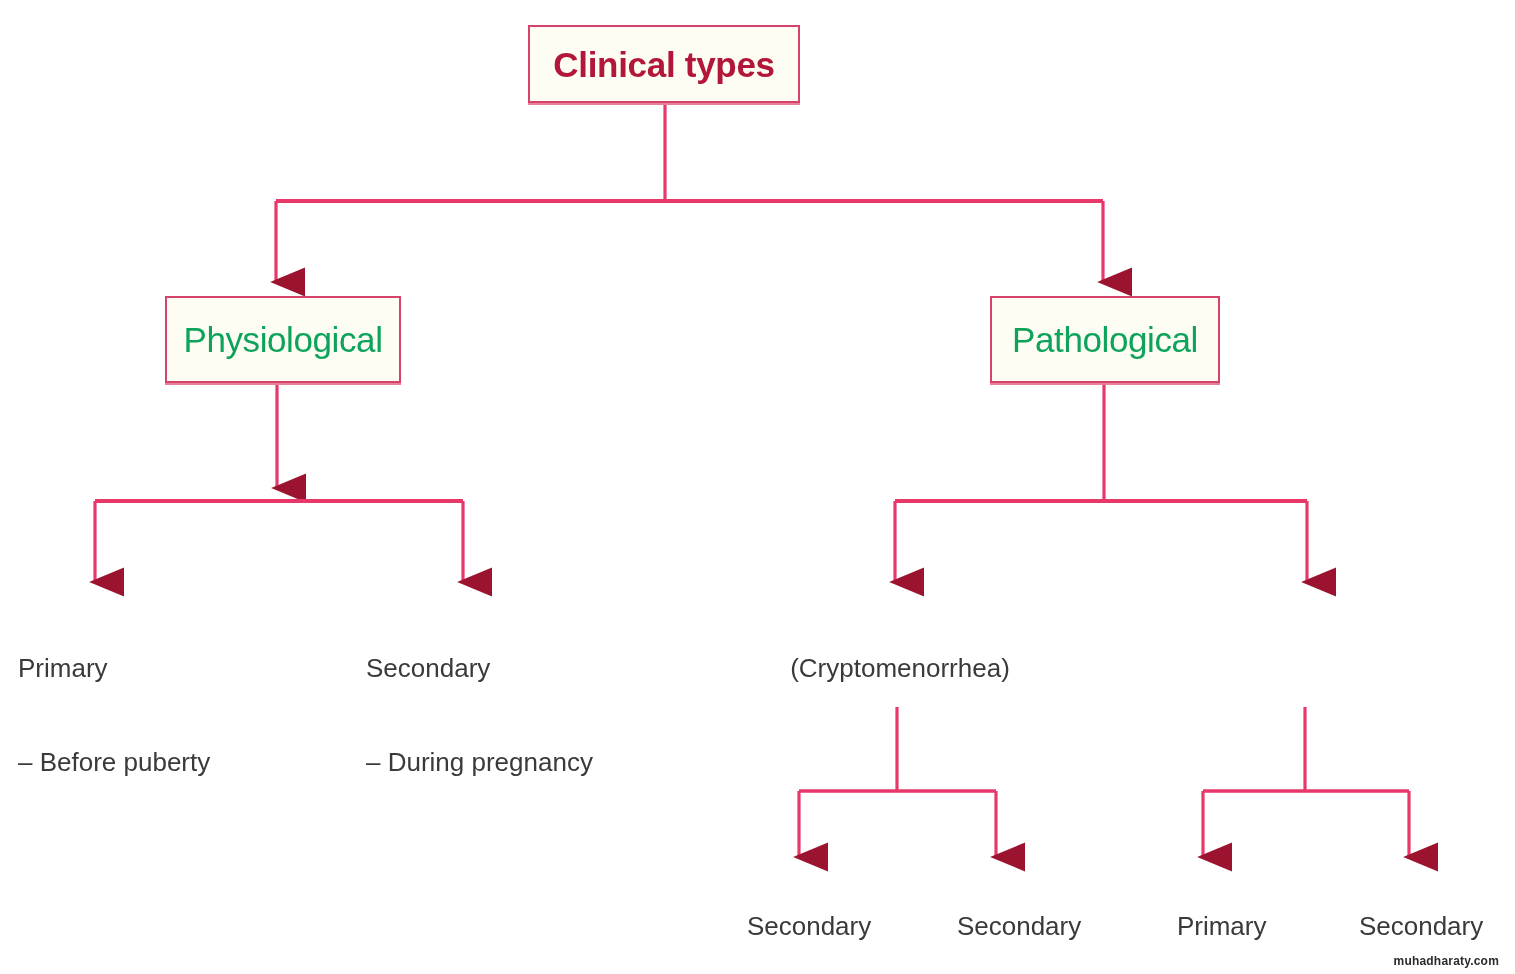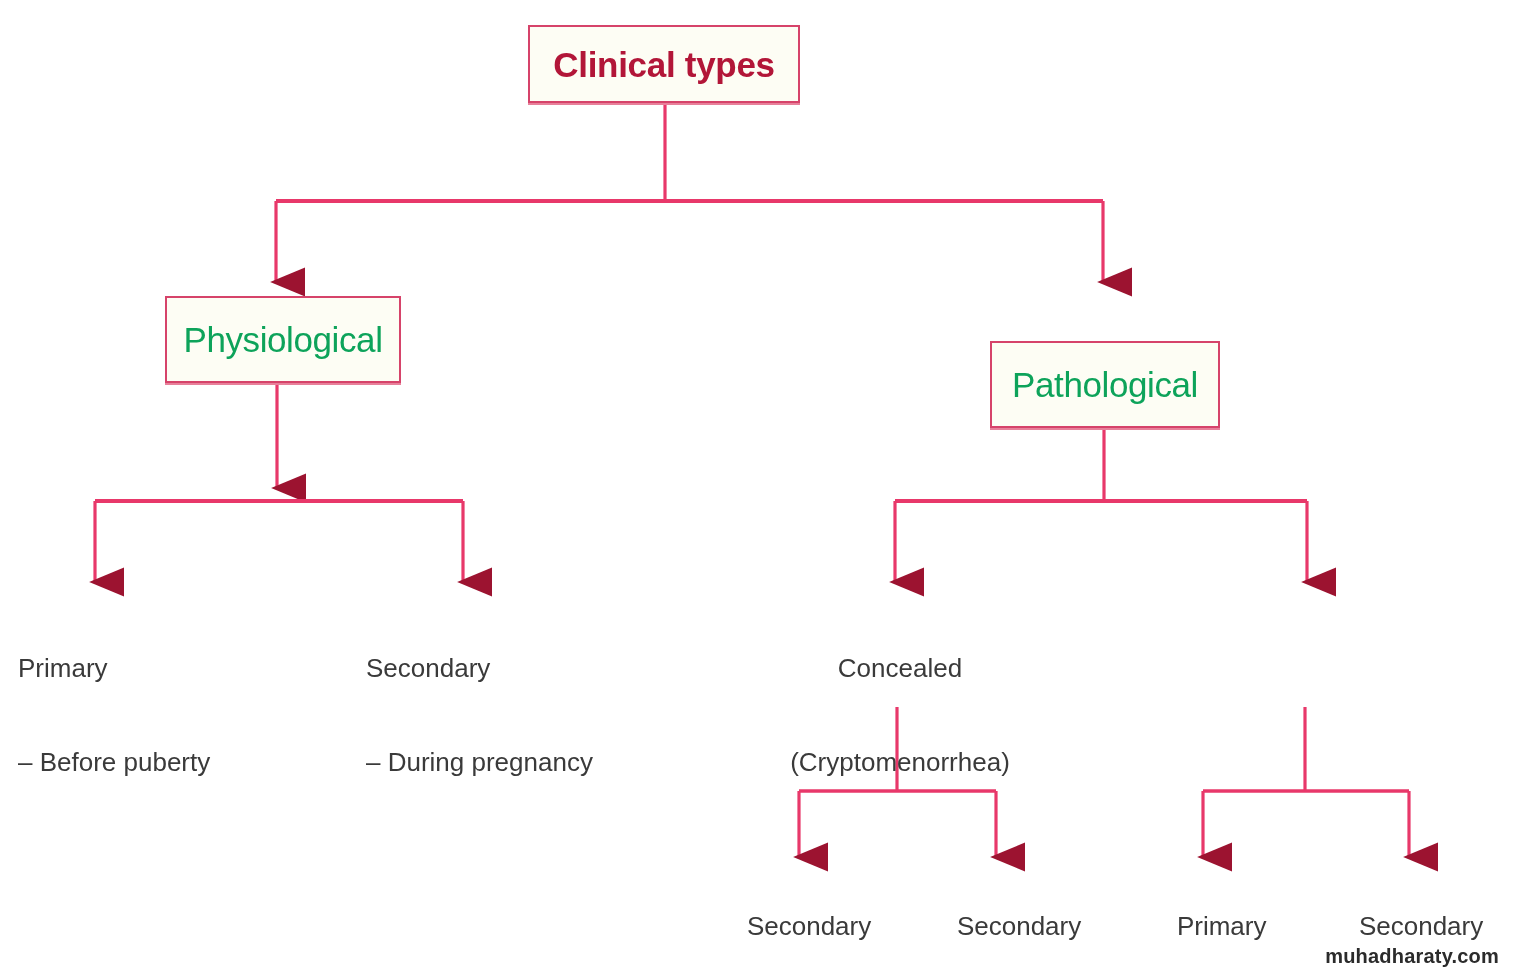--- a/index.html
+++ b/index.html
@@ -61,21 +61,20 @@
     left: 165px;
     top: 296px;
     width: 236px;
     height: 87px;
   }
   #box-pathological {
     left: 990px;
     top: 296px;
     width: 230px;
     height: 87px;
-    margin-top: 45px;
   }
   #box-physiological .box-label,
   #box-pathological .box-label {
     color: #0da35a;
     font-weight: normal;
     font-size: 35px;
     letter-spacing: -0.4px;
   }
 
   
@@ -102,21 +101,21 @@
   #leaf-acquired   { left: 928px;  top: 880px; }
   #leaf-primary2   { left: 1148px; top: 880px; }
   #leaf-secondary2 { left: 1330px; top: 880px; }
 
   
   #watermark {
     position: absolute;
     right: 16px;
     bottom: 6px;
     color: #2b2b2b;
-    font-size: 20px;
+    font-size: 12px;
     font-weight: bold;
     letter-spacing: 0.2px;
   }
 </style>
 </head>
 <body>
 
 <div id="canvas">
 
   <svg id="connectors" viewBox="0 0 1515 974" width="1515" height="974">
@@ -177,21 +176,20 @@
   </div>
 
   <div class="leaf" id="leaf-secondary-physio">
     <span class="sub-line">Secondary</span>
     <span class="sub-line">– During pregnancy</span>
     
     
   </div>
 
   <div class="leaf centered" id="leaf-concealed">
-    <span class="sub-line">Concealed</span>
     <span class="sub-line">(Cryptomenorrhea)</span>
   </div>
 
 
   <div class="leaf" id="leaf-congenital">
     <span>Secondary</span>
   </div>
 
   <div class="leaf" id="leaf-acquired">
     <span>Secondary</span>

